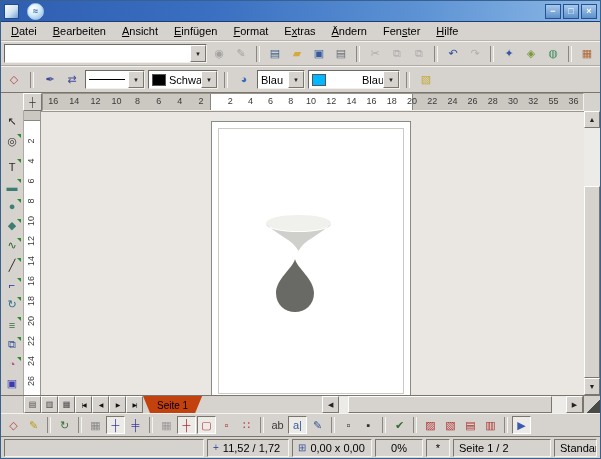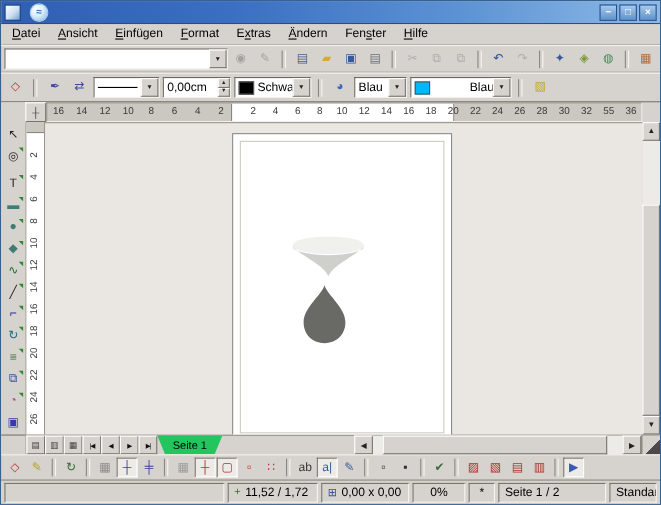--- a/index.html
+++ b/index.html
@@ -93,21 +93,21 @@
   
   .tabrow{height:17px;flex:0 0 17px;display:flex;align-items:stretch;background:#d6d3ce;
     border-top:1px solid #7a766e;}
   .tabpad{width:22px;flex:0 0 22px;border-right:1px solid #aeaaa2;}
   .vwbtn{width:15px;flex:0 0 15px;background:#d6d3ce;border:1px solid;
     border-color:#fff #7a766e #7a766e #fff;display:flex;align-items:center;justify-content:center;
     font-size:8px;color:#444;}
   .navbtn{width:15px;flex:0 0 15px;background:#d6d3ce;border:1px solid;
     border-color:#fff #7a766e #7a766e #fff;display:flex;align-items:center;justify-content:center;
     font-size:6px;color:#111;letter-spacing:-1px;}
-  .page-tab{background:#22c55e;padding:1px 14px 0 14px;font-size:10px;white-space:nowrap;
+  .page-tab{background:#c2410c;padding:1px 14px 0 14px;font-size:10px;white-space:nowrap;
     clip-path:polygon(0 0,100% 0,calc(100% - 7px) 100%,7px 100%);display:flex;align-items:center;}
   .tabfill{flex:0 0 120px;}
   .hscroll{flex:1;display:flex;align-items:stretch;background:#edebe7;}
   .hbtn{width:15px;flex:0 0 15px;background:#d6d3ce;border:1px solid;
     border-color:#fff #7a766e #7a766e #fff;display:flex;align-items:center;justify-content:center;
     font-size:7px;color:#222;}
   .htrack{flex:1;position:relative;}
   .hthumb{position:absolute;top:0;bottom:0;left:4%;right:6%;background:#d6d3ce;
     border:1px solid;border-color:#fff #7a766e #7a766e #fff;}
   .scorner{width:16px;flex:0 0 16px;background:#d6d3ce;border-left:1px solid #7a766e;
@@ -141,20 +141,21 @@
     <span class="tspace"></span>
     <span style="display:flex;">
         <span class="tb-btn">−</span>
         <span class="tb-btn">□</span>
         <span class="tb-btn">×</span>
       </span>
   </div>
 
   <div class="menubar">
       <span class="menu-item"><u>D</u>atei</span>
+      <span class="menu-item"><u>B</u>earbeiten</span>
       <span class="menu-item"><u>A</u>nsicht</span>
       <span class="menu-item"><u>E</u>infügen</span>
       <span class="menu-item"><u>F</u>ormat</span>
       <span class="menu-item">E<u>x</u>tras</span>
       <span class="menu-item"><u>Ä</u>ndern</span>
       <span class="menu-item">Fen<u>s</u>ter</span>
       <span class="menu-item"><u>H</u>ilfe</span>
     </div>
 
   <div class="fbar">
@@ -193,27 +194,20 @@
     <span class="sep"></span>
     <span style="display:flex;gap:2px;">
         <span class="ticon" style="color: rgb(64, 74, 154);">✒</span>
         <span class="ticon" style="color: rgb(64, 74, 154);">⇄</span>
       </span>
     <span class="combo" style="width:58px;">
       <span class="val" style="flex:1;">
           <span class="lineprev"></span>
         </span>
       <span class="arrowbtn">▼</span>
-    </span>
-    <span class="spin" style="width:60px;">
-      <span class="val" style="flex:1;">0,00cm</span>
-      <span class="spinbtns">
-          <div>▲</div>
-          <div>▼</div>
-        </span>
     </span>
     <span class="combo" style="width:68px;">
       <span class="val" style="flex:1;">
         <span class="swatch" style="background: rgb(0, 0, 0);"></span>
         <span>Schwarz</span>
       </span>
       <span class="arrowbtn">▼</span>
     </span>
     <span class="sep"></span>
     <span style="display:flex;gap:2px;">

